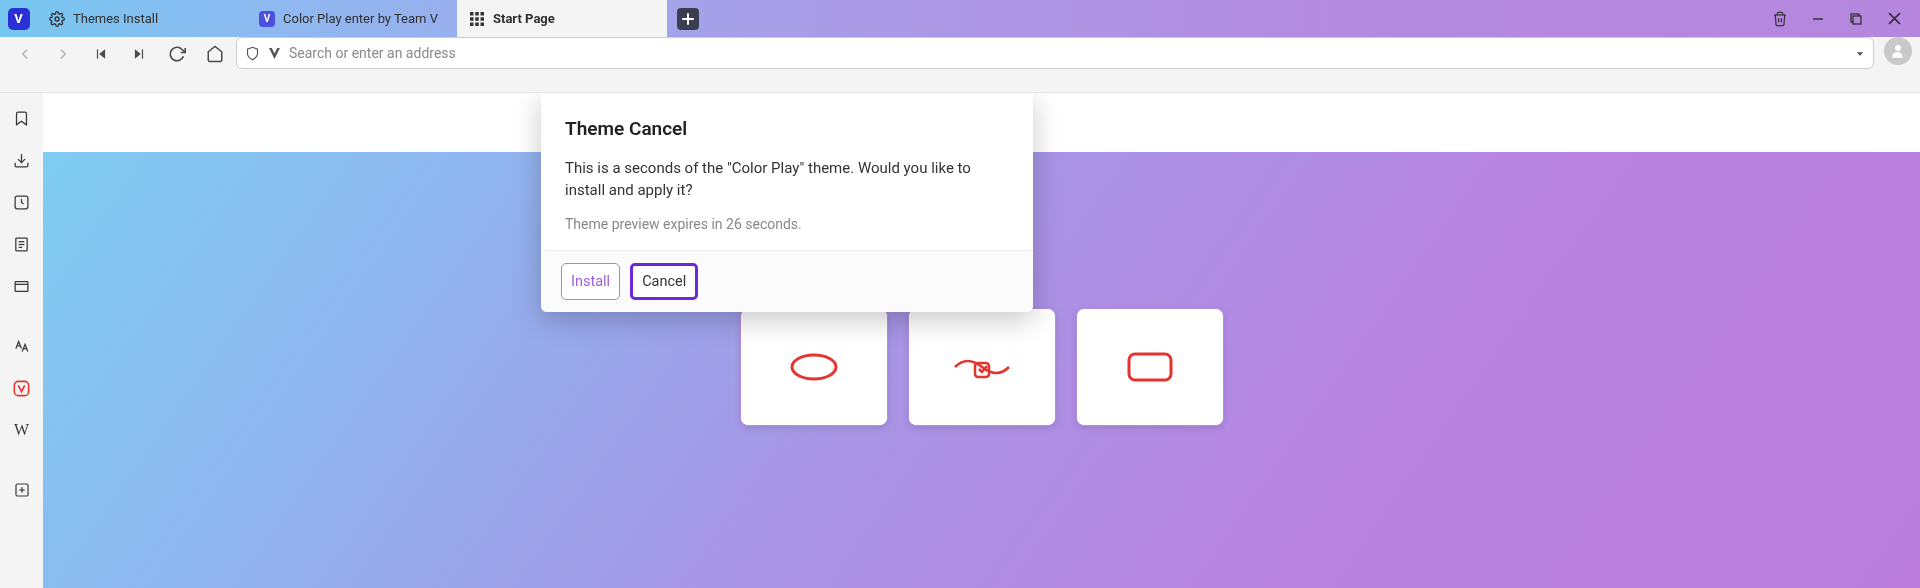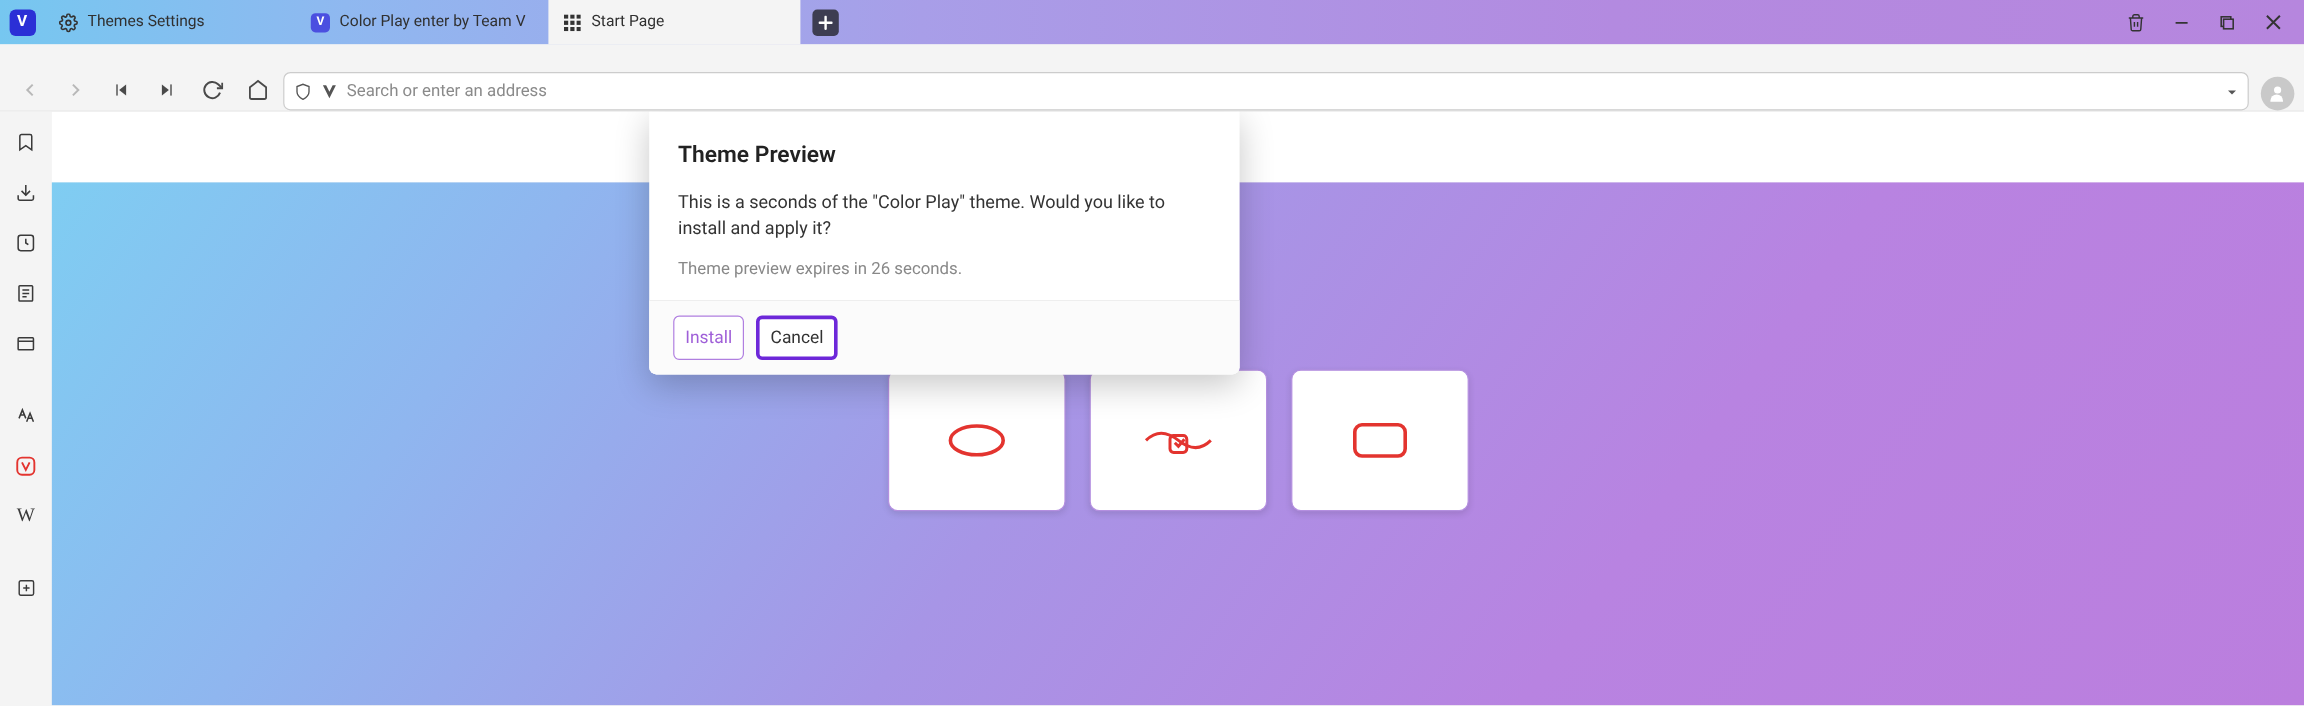--- a/index.html
+++ b/index.html
@@ -2,29 +2,29 @@
 <html><head>
 <meta charset="utf-8">
 <style>
   * { margin: 0; padding: 0; box-sizing: border-box; font-family: -apple-system, BlinkMacSystemFont, "Segoe UI", Roboto, sans-serif; }
   body { width: 1920px; height: 588px; overflow: hidden; display: flex; flex-direction: column; background: #f4f4f4; }
   .titlebar { height: 37px; display: flex; align-items: stretch; background: linear-gradient(90deg, #76c7f0 0%, #8fb8f0 15%, #a89ee8 40%, #b38ae0 70%, #b686de 100%); }
   .logo-sq { width: 37px; height: 37px; display: flex; align-items: center; justify-content: center; }
   .logo-sq .vicon { width: 22px; height: 22px; background: #2b2fd6; border-radius: 5px; display:flex; align-items:center; justify-content:center; color:#fff; font-weight:bold; font-size:13px;}
   .tabstrip { display: flex; align-items: stretch; flex: 1; }
   .tab { display: flex; align-items: center; gap: 8px; padding: 0 14px 0 12px; font-size: 13px; color: #303030; min-width: 210px; cursor: pointer; }
-  .tab.active { background: #f4f4f4; }
+  .tab.active { background: #f4f4f4; font-weight: bold; }
   .tab .favicon { width: 16px; height: 16px; display:flex; align-items:center; justify-content:center; }
   .tab .favtext { overflow: hidden; text-overflow: ellipsis; white-space: nowrap; }
   .newtab-wrap { display:flex; align-items:center; padding-left:10px;}
   .newtab { width: 22px; height: 22px; background: #3d3d52; border-radius: 4px; display:flex; align-items:center; justify-content:center; cursor:pointer;}
   .winctrls { display:flex; align-items:center; margin-left:auto; padding-right:8px; gap:2px;}
   .winbtn { width:36px; height:37px; display:flex; align-items:center; justify-content:center; cursor:pointer;}
 
-  .toolbar { height: 56px; display: flex; align-items: flex-end; background: #f4f4f4; padding: 0 8px; gap: 4px; border-bottom: 1px solid rgba(0,0,0,0.06);}
+  .toolbar { height: 56px; display: flex; align-items: flex-start; background: #f4f4f4; padding: 0 8px; gap: 4px; border-bottom: 1px solid rgba(0,0,0,0.06);}
   .navbtn { width: 34px; height: 34px; display:flex; align-items:center; justify-content:center; border-radius:4px; cursor:pointer; color:#4a4a4a;}
   .navbtn.disabled { color: #b8b8b8; }
   .addrbar { flex:1; height: 32px; background:#fff; border:1px solid #ccc; border-radius:6px; display:flex; align-items:center; padding:0 8px; gap:8px;}
   .addrbar input { flex:1; border:none; outline:none; font-size:14px; color:#333; background:transparent;}
   .addrbar input::placeholder{ color:#8a8a8a;}
   .addr-icon { color:#555; display:flex; align-items:center;}
   .addr-drop { color:#555; cursor:pointer;}
   .searchbar { width: 252px; height:32px; background:#fff; border:1px solid #ccc; border-radius:6px; display:flex; align-items:center; padding:0 8px; gap:8px;}
   .searchbar input{ flex:1; border:none; outline:none; font-size:14px; background:transparent;}
   .searchbar input::placeholder{ color:#8a8a8a;}
@@ -60,21 +60,21 @@
     <div class="vicon">V</div>
   </div>
   <div class="tabstrip">
     <div class="tab">
       <span class="favicon">
         <svg width="16" height="16" viewBox="0 0 24 24" fill="none" stroke="#333" stroke-width="2">
             <circle cx="12" cy="12" r="3"></circle>
             <path d="M19.4 15a1.7 1.7 0 0 0 .34 1.86l.06.06a2 2 0 1 1-2.83 2.83l-.06-.06a1.7 1.7 0 0 0-1.86-.34 1.7 1.7 0 0 0-1 1.51V21a2 2 0 1 1-4 0v-.09a1.7 1.7 0 0 0-1-1.51 1.7 1.7 0 0 0-1.86.34l-.6.06a2 2 0 1 1-2.83-2.83l.06-.06a1.7 1.7 0 0 0 .34-1.86 1.7 1.7 0 0 0-1.51-1H3a2 2 0 1 1 0-4h.09a1.7 1.7 0 0 0 1.51-1 1.7 1.7 0 0 0-.34-1.86l-.06-.06a2 2 0 1 1 2.83-2.83l.06.06a1.7 1.7 0 0 0 1.86.34H9a1.7 1.7 0 0 0 1-1.51V3a2 2 0 1 1 4 0v.09a1.7 1.7 0 0 0 1 1.51 1.7 1.7 0 0 0 1.86-.34l.06-.06a2 2 0 1 1 2.83 2.83l-.06.06a1.7 1.7 0 0 0-.34 1.86V9a1.7 1.7 0 0 0 1.51 1H21a2 2 0 1 1 0 4h-.09a1.7 1.7 0 0 0-1.51 1z"></path>
           </svg>
       </span>
-      <span class="favtext">Themes Settings</span>
+      <span class="favtext">Themes Install</span>
     </div>
     <div class="tab">
       <span class="favicon">
         <div style="width:16px;height:16px;background:#4b4fe0;border-radius:4px;display:flex;align-items:center;justify-content:center;color:#fff;font-size:10px;font-weight:bold;">V</div>
       </span>
       <span class="favtext">Color Play enter by Team V</span>
     </div>
     <div class="tab active">
       <span class="favicon">
         <svg width="14" height="14" viewBox="0 0 16 16" fill="#333">
@@ -266,21 +266,21 @@
         </div>
       <div class="card">
           <svg width="54" height="38" viewBox="0 0 54 38" fill="none" stroke="#e3342f" stroke-width="3">
             <rect x="6" y="6" width="42" height="26" rx="6"></rect>
           </svg>
         </div>
     </div>
 
     <div class="dialog">
       <div class="dialog-body">
-        <div class="dialog-title">Theme Preview</div>
+        <div class="dialog-title">Theme Cancel</div>
         <div class="dialog-text">This is a seconds of the "Color Play" theme. Would you like to install and apply it?</div>
         <div class="dialog-sub">Theme preview expires in 26 seconds.</div>
       </div>
       <div class="dialog-footer">
         <button class="dbtn primary">Install</button>
         <button class="dbtn secondary">Cancel</button>
       </div>
     </div>
   </div>
 </div>

